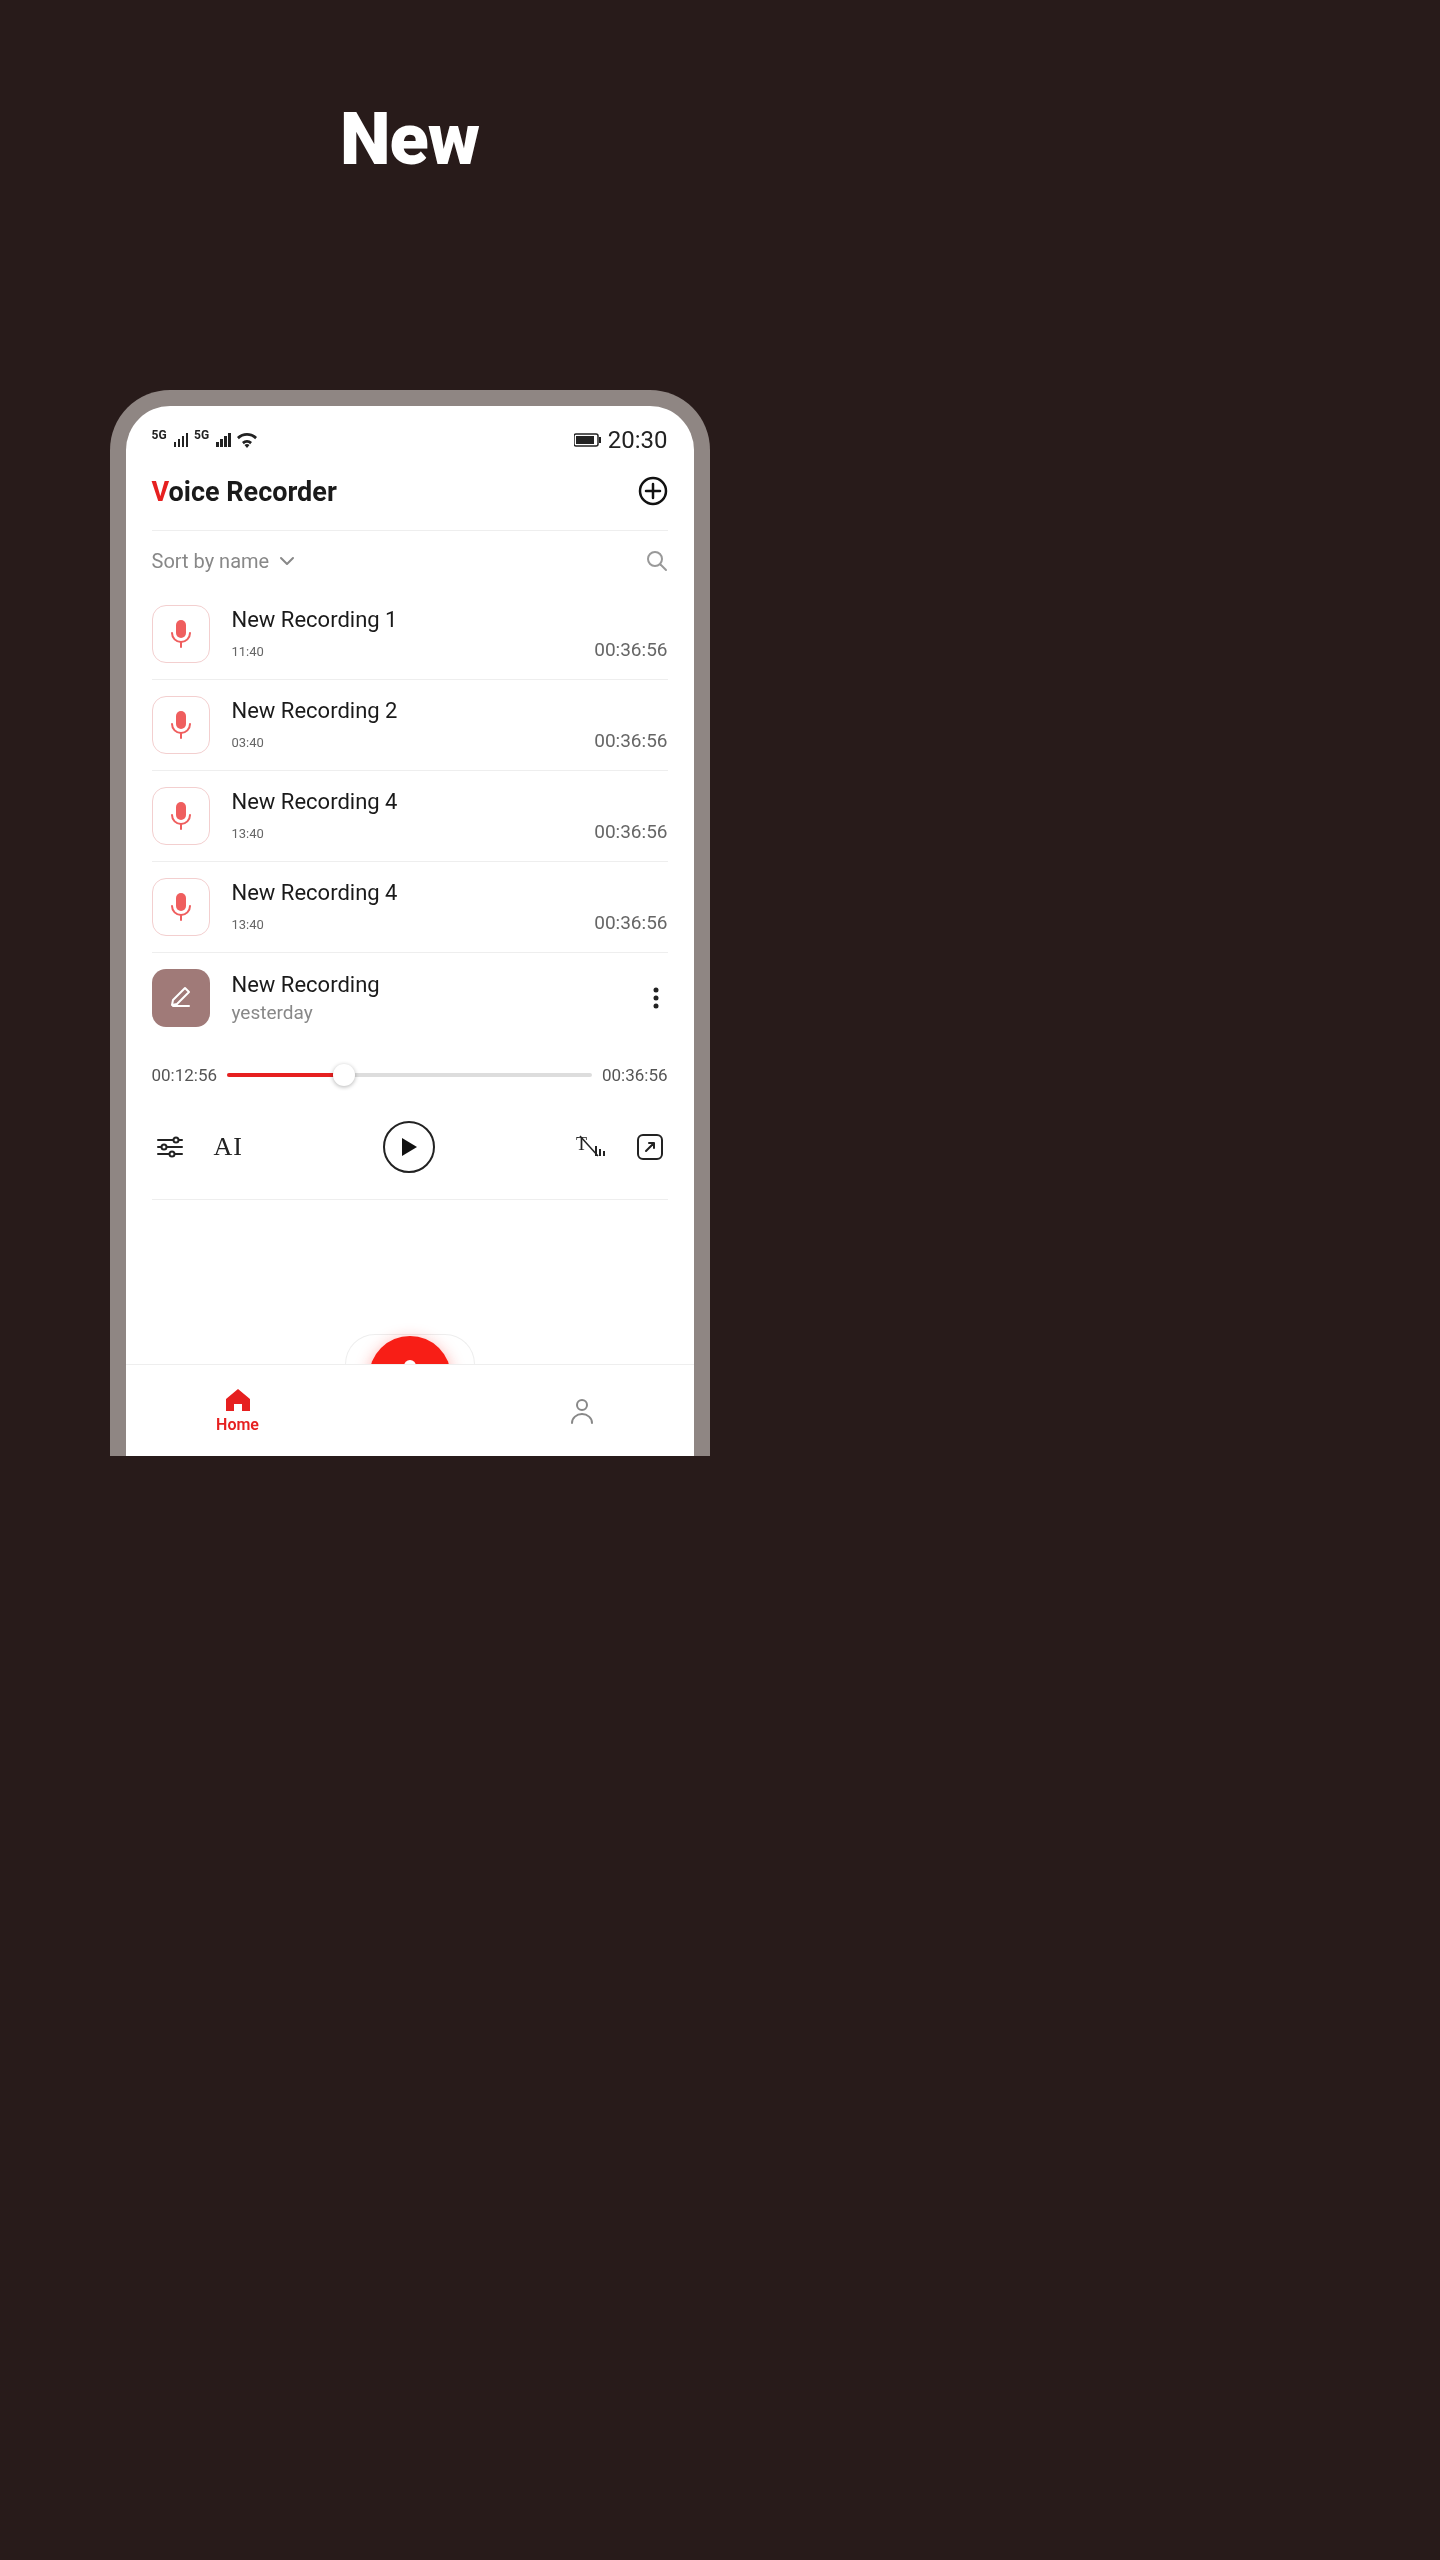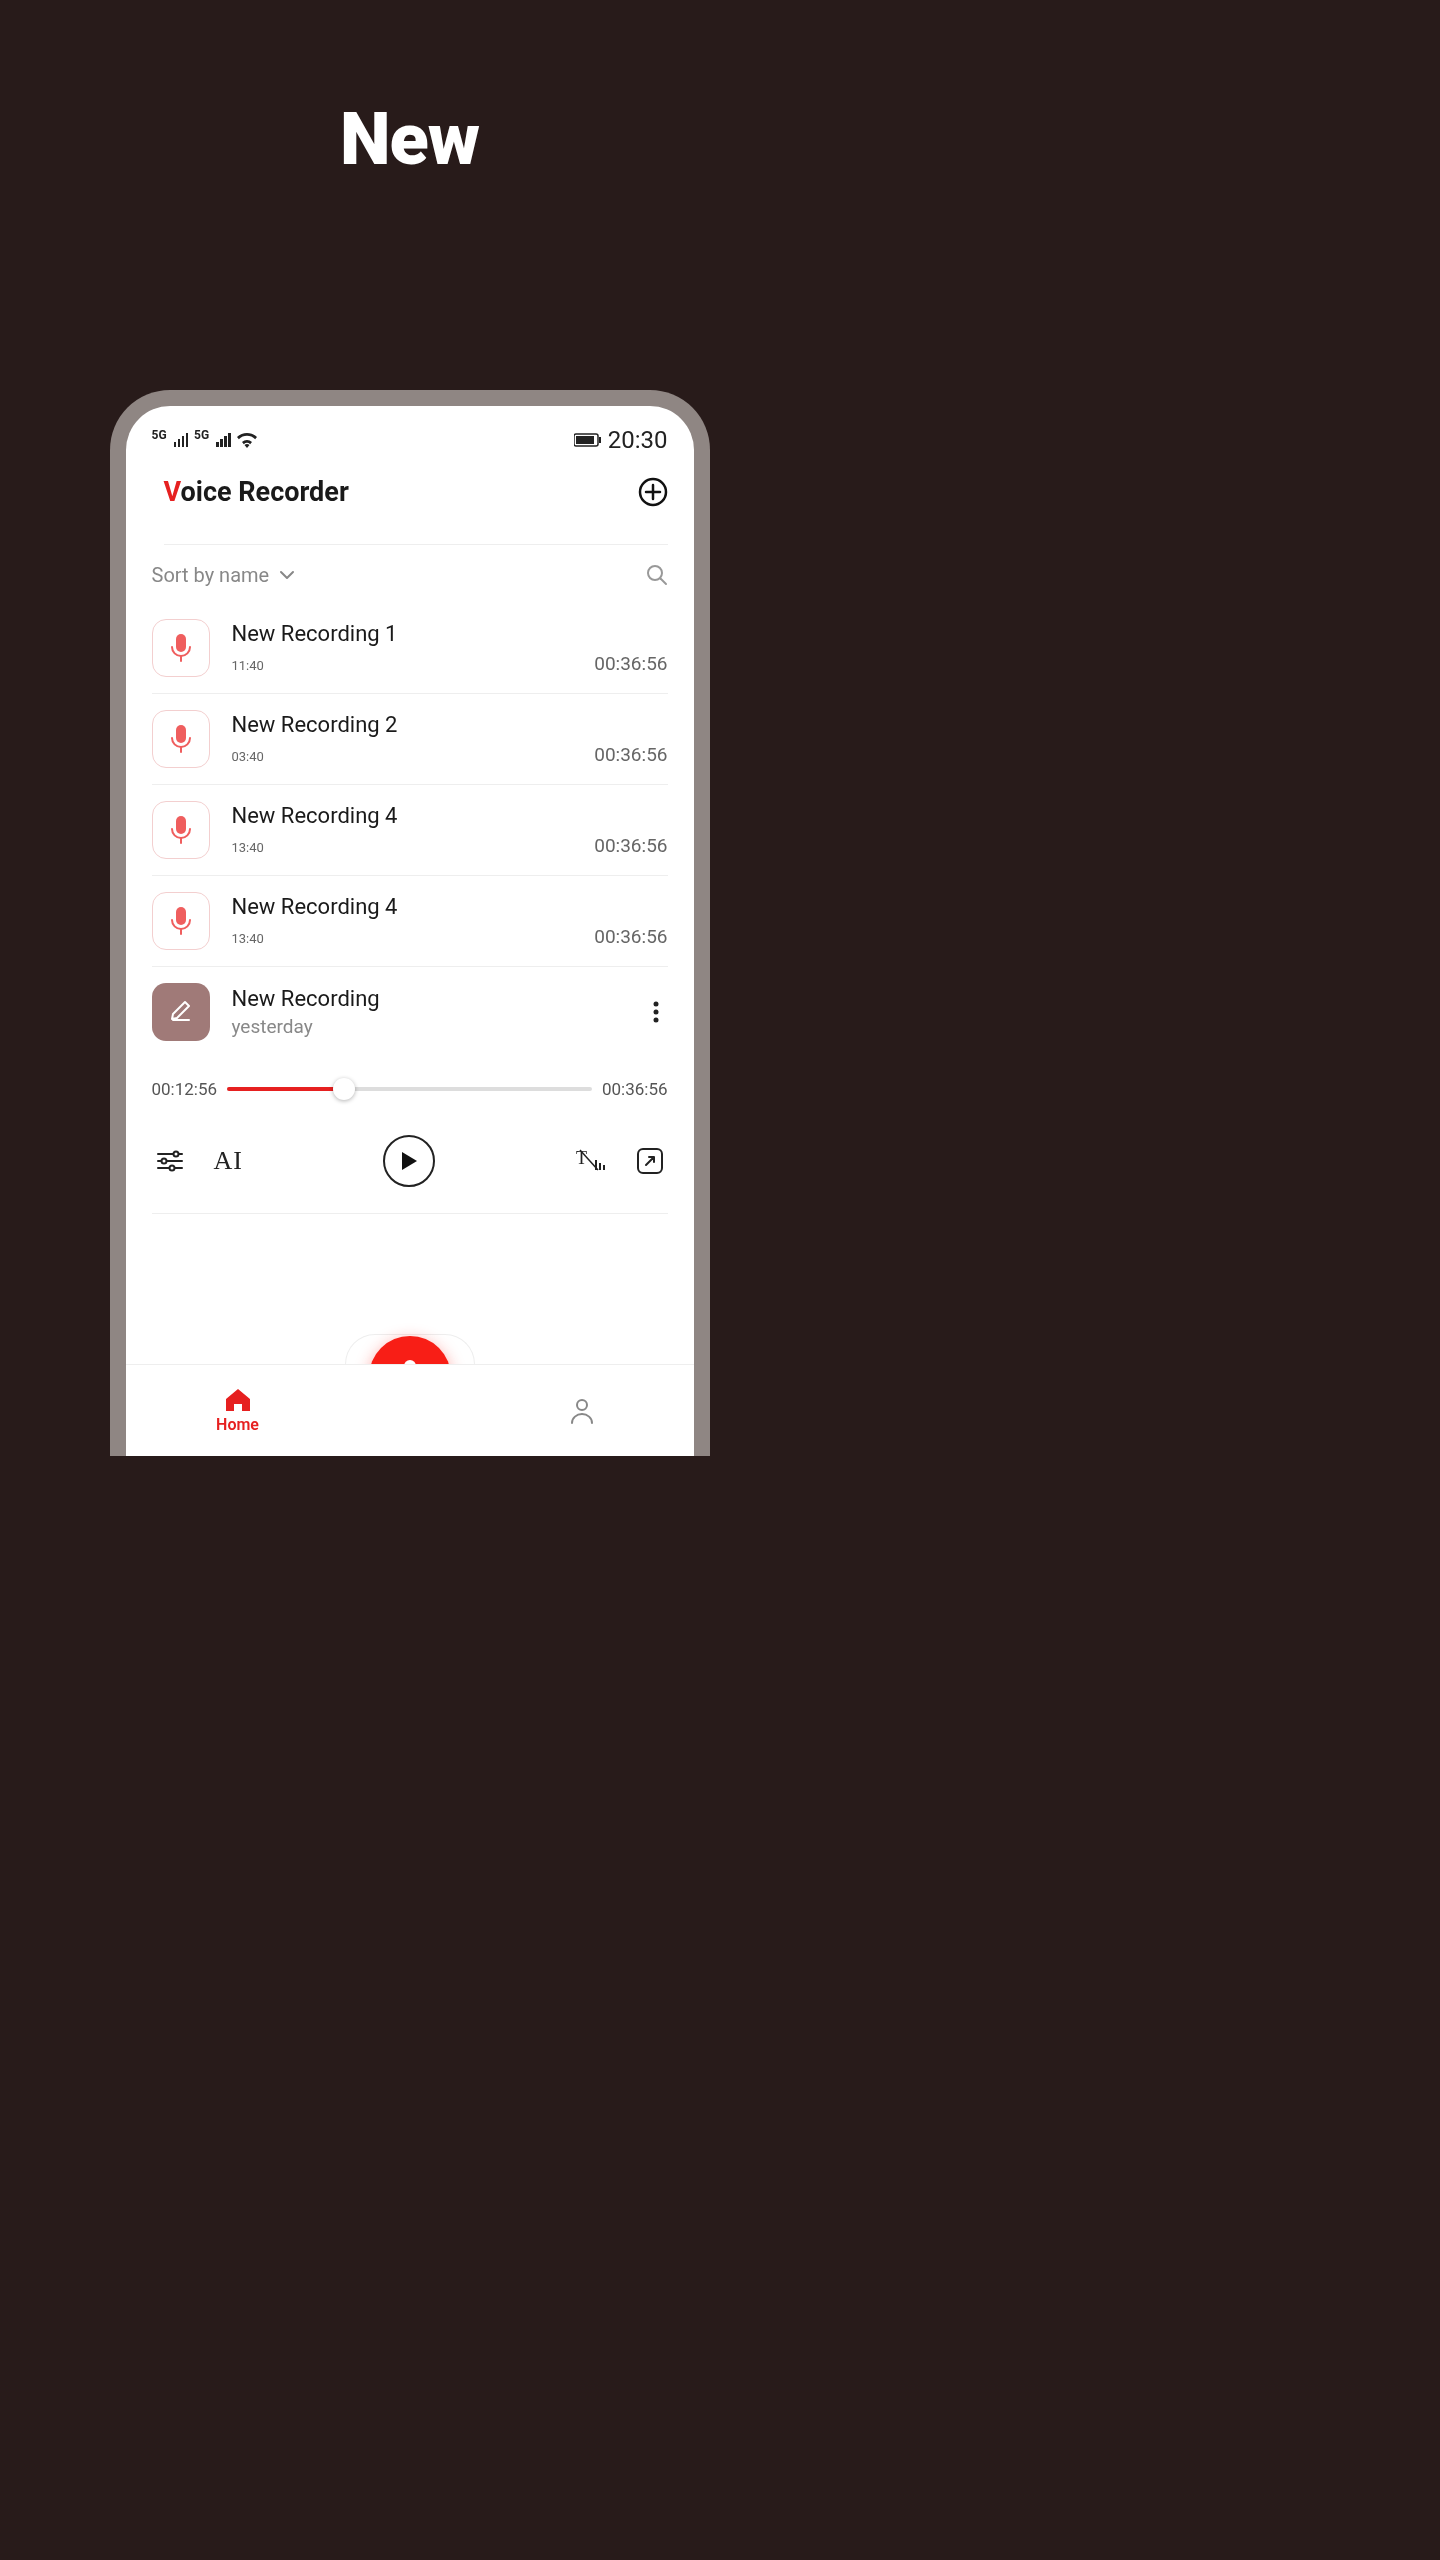--- a/index.html
+++ b/index.html
@@ -51,24 +51,23 @@
   .signal-bars { display: inline-flex; align-items: flex-end; gap: 1.5px; height: 14px; }
   .signal-bars span { width: 2.5px; background: #222; display: inline-block; }
   .signal-bars span:nth-child(1){height:5px;}
   .signal-bars span:nth-child(2){height:8px;}
   .signal-bars span:nth-child(3){height:11px;}
   .signal-bars span:nth-child(4){height:14px;}
   .sig-label { font-size: 12px; font-weight: 700; color: #222; line-height: 1; position: relative; top:-5px; margin-right:1px;}
   .app-header {
     display: flex;
     justify-content: space-between;
-    align-items: center;
-    padding-bottom: 36px;
+    align-items: flex-start;
+    padding-bottom: 22px;
     border-bottom: 1px solid #eee;
-    margin-left: 12px;
   }
   .app-title { font-size: 27px; font-weight: 700; color: #1a1a1a; }
   .app-title .v { color: #e62020; }
   .add-btn { width: 30px; height: 30px; }
   .sort-row {
     display: flex;
     justify-content: space-between;
     align-items: center;
     padding: 18px 0 16px;
   }

